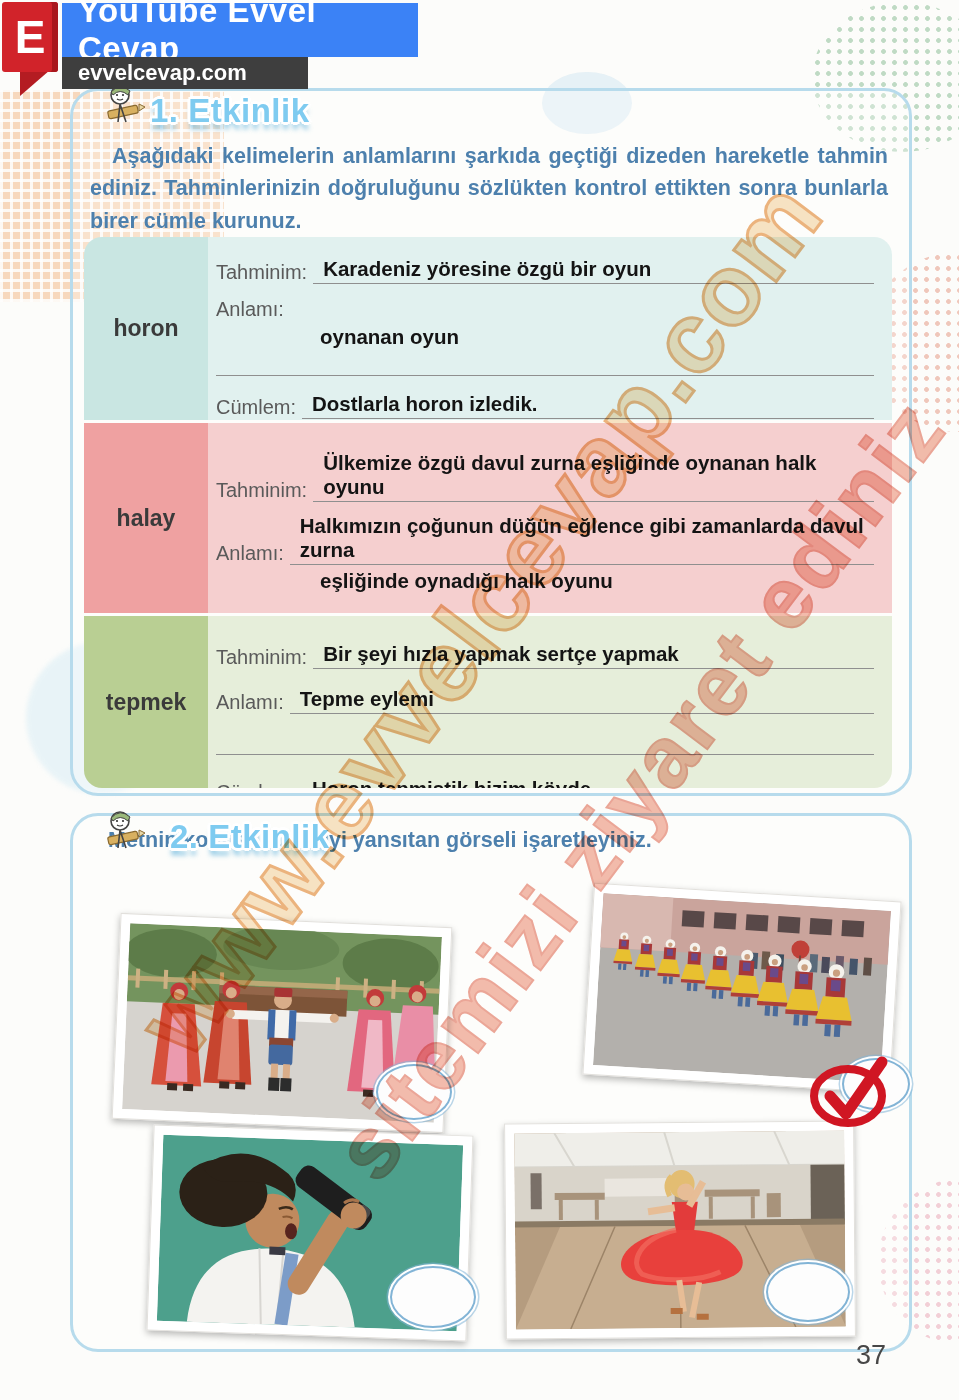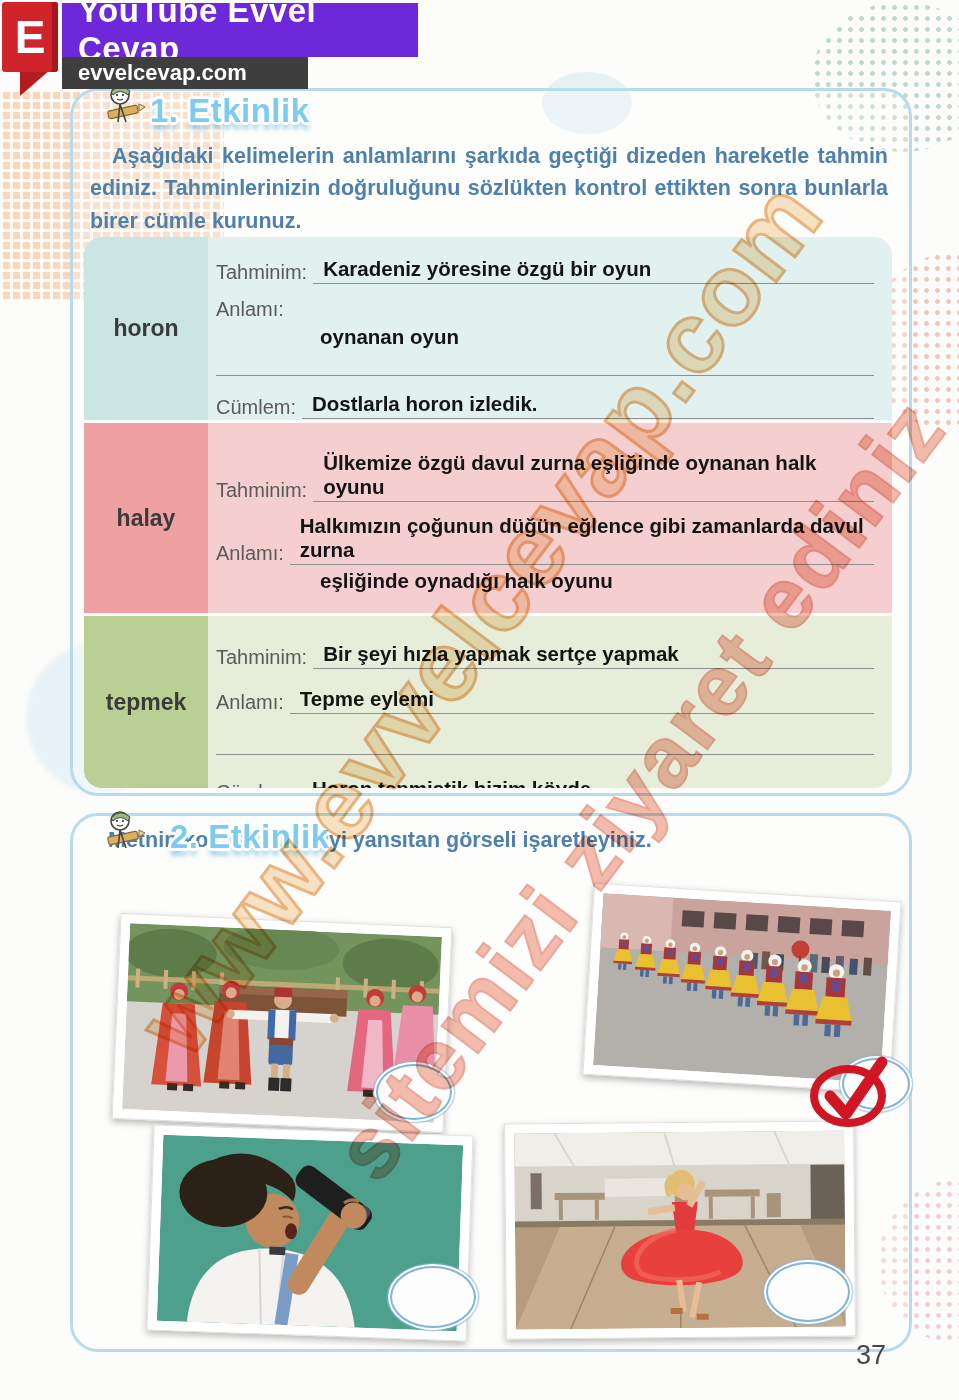--- a/index.html
+++ b/index.html
@@ -29,21 +29,21 @@
   #deco-blue-small{left:542px;top:72px;width:90px;height:62px;border-radius:50%;
     background:#cfe6f2;opacity:.5;}
 
   
   .banner{z-index:60;}
   #logo{position:absolute;left:2px;top:2px;width:56px;height:70px;background:#d1232a;
     color:#fff;font-weight:bold;font-size:46px;display:flex;align-items:center;justify-content:center;
     border-radius:3px;box-shadow:inset -6px 0 0 #a8171d;z-index:61;}
   #logo-tail{position:absolute;left:20px;top:70px;width:0;height:0;z-index:60;
     border-top:26px solid #b41c22;border-right:30px solid transparent;}
-  #title-bar{position:absolute;left:62px;top:3px;width:340px;height:54px;background:#6d28d9;
+  #title-bar{position:absolute;left:62px;top:3px;width:340px;height:54px;background:#3b82f6;
     display:flex;align-items:center;padding-left:16px;z-index:61;}
   #title-bar span{color:#fff;font-size:33px;font-weight:bold;letter-spacing:.5px;}
   #sub-bar{position:absolute;left:62px;top:57px;width:230px;height:32px;background:#3e3e3e;
     display:flex;align-items:center;padding-left:16px;z-index:61;}
   #sub-bar span{color:#fff;font-size:22px;font-weight:bold;}
 
   
   .panel{position:absolute;border:3px solid #b7dbec;border-radius:28px;
     background:rgba(255,255,255,.25);z-index:1;}
   #panel1{left:70px;top:88px;width:836px;height:702px;}

